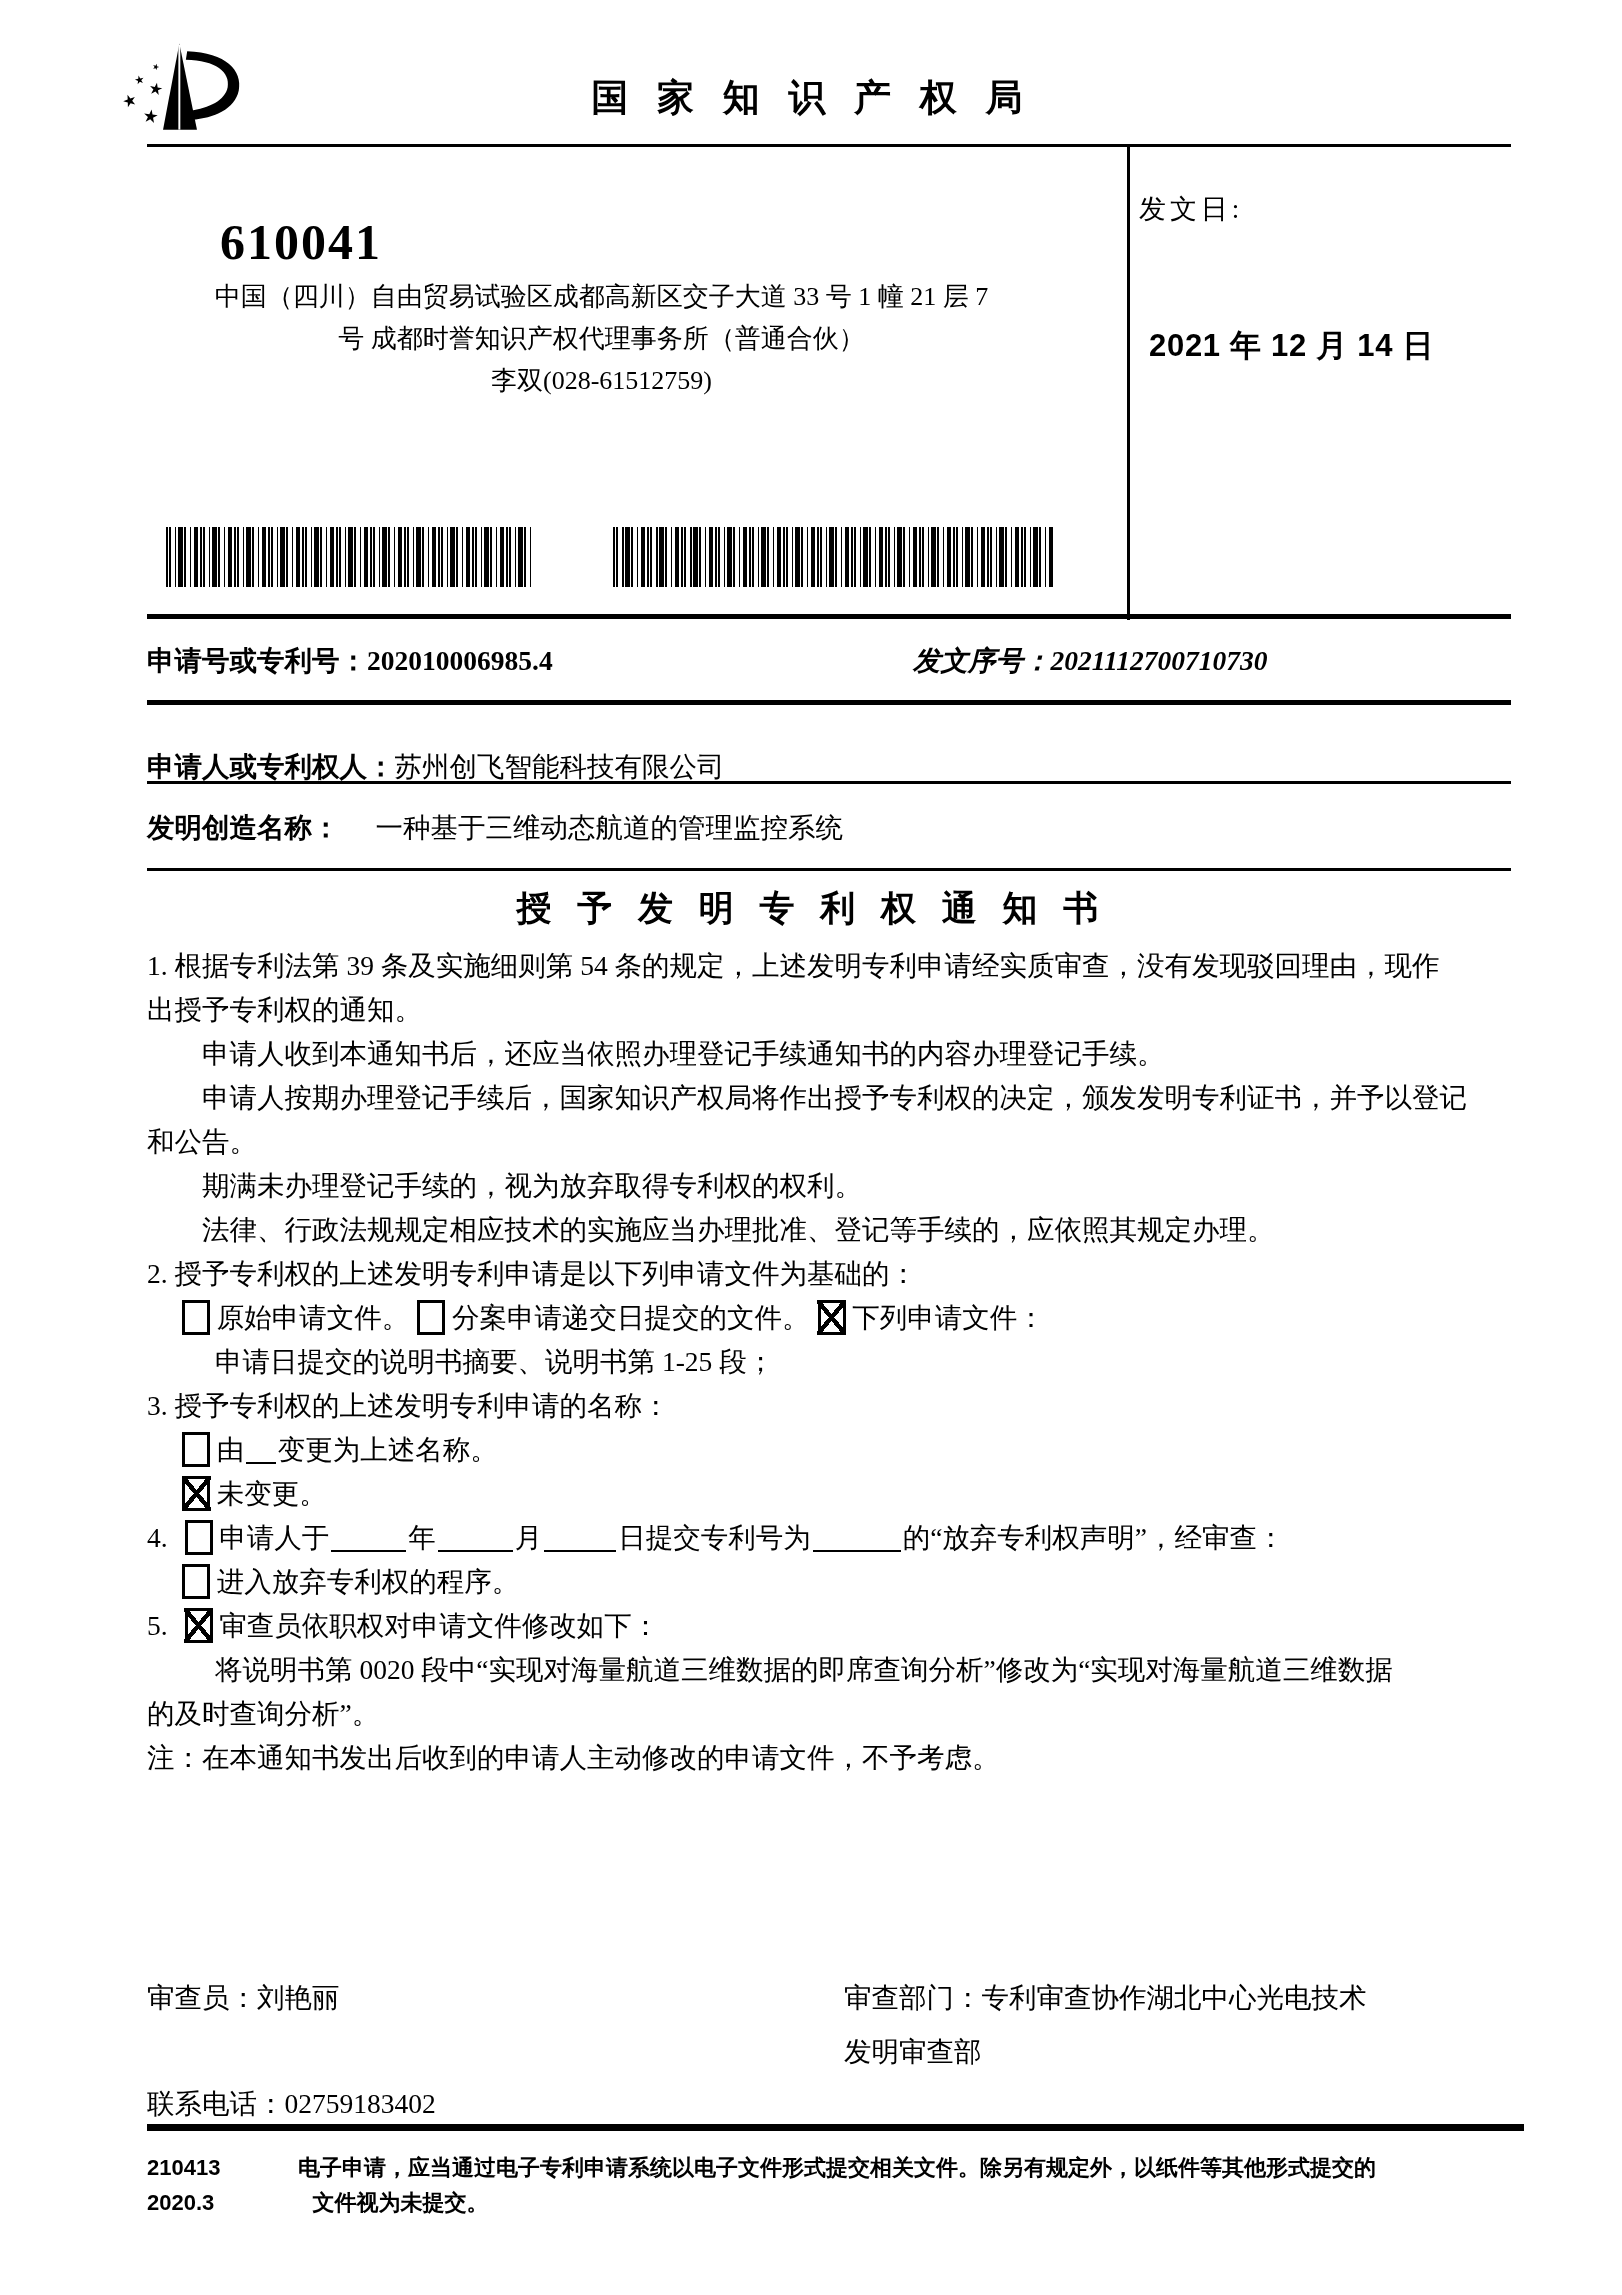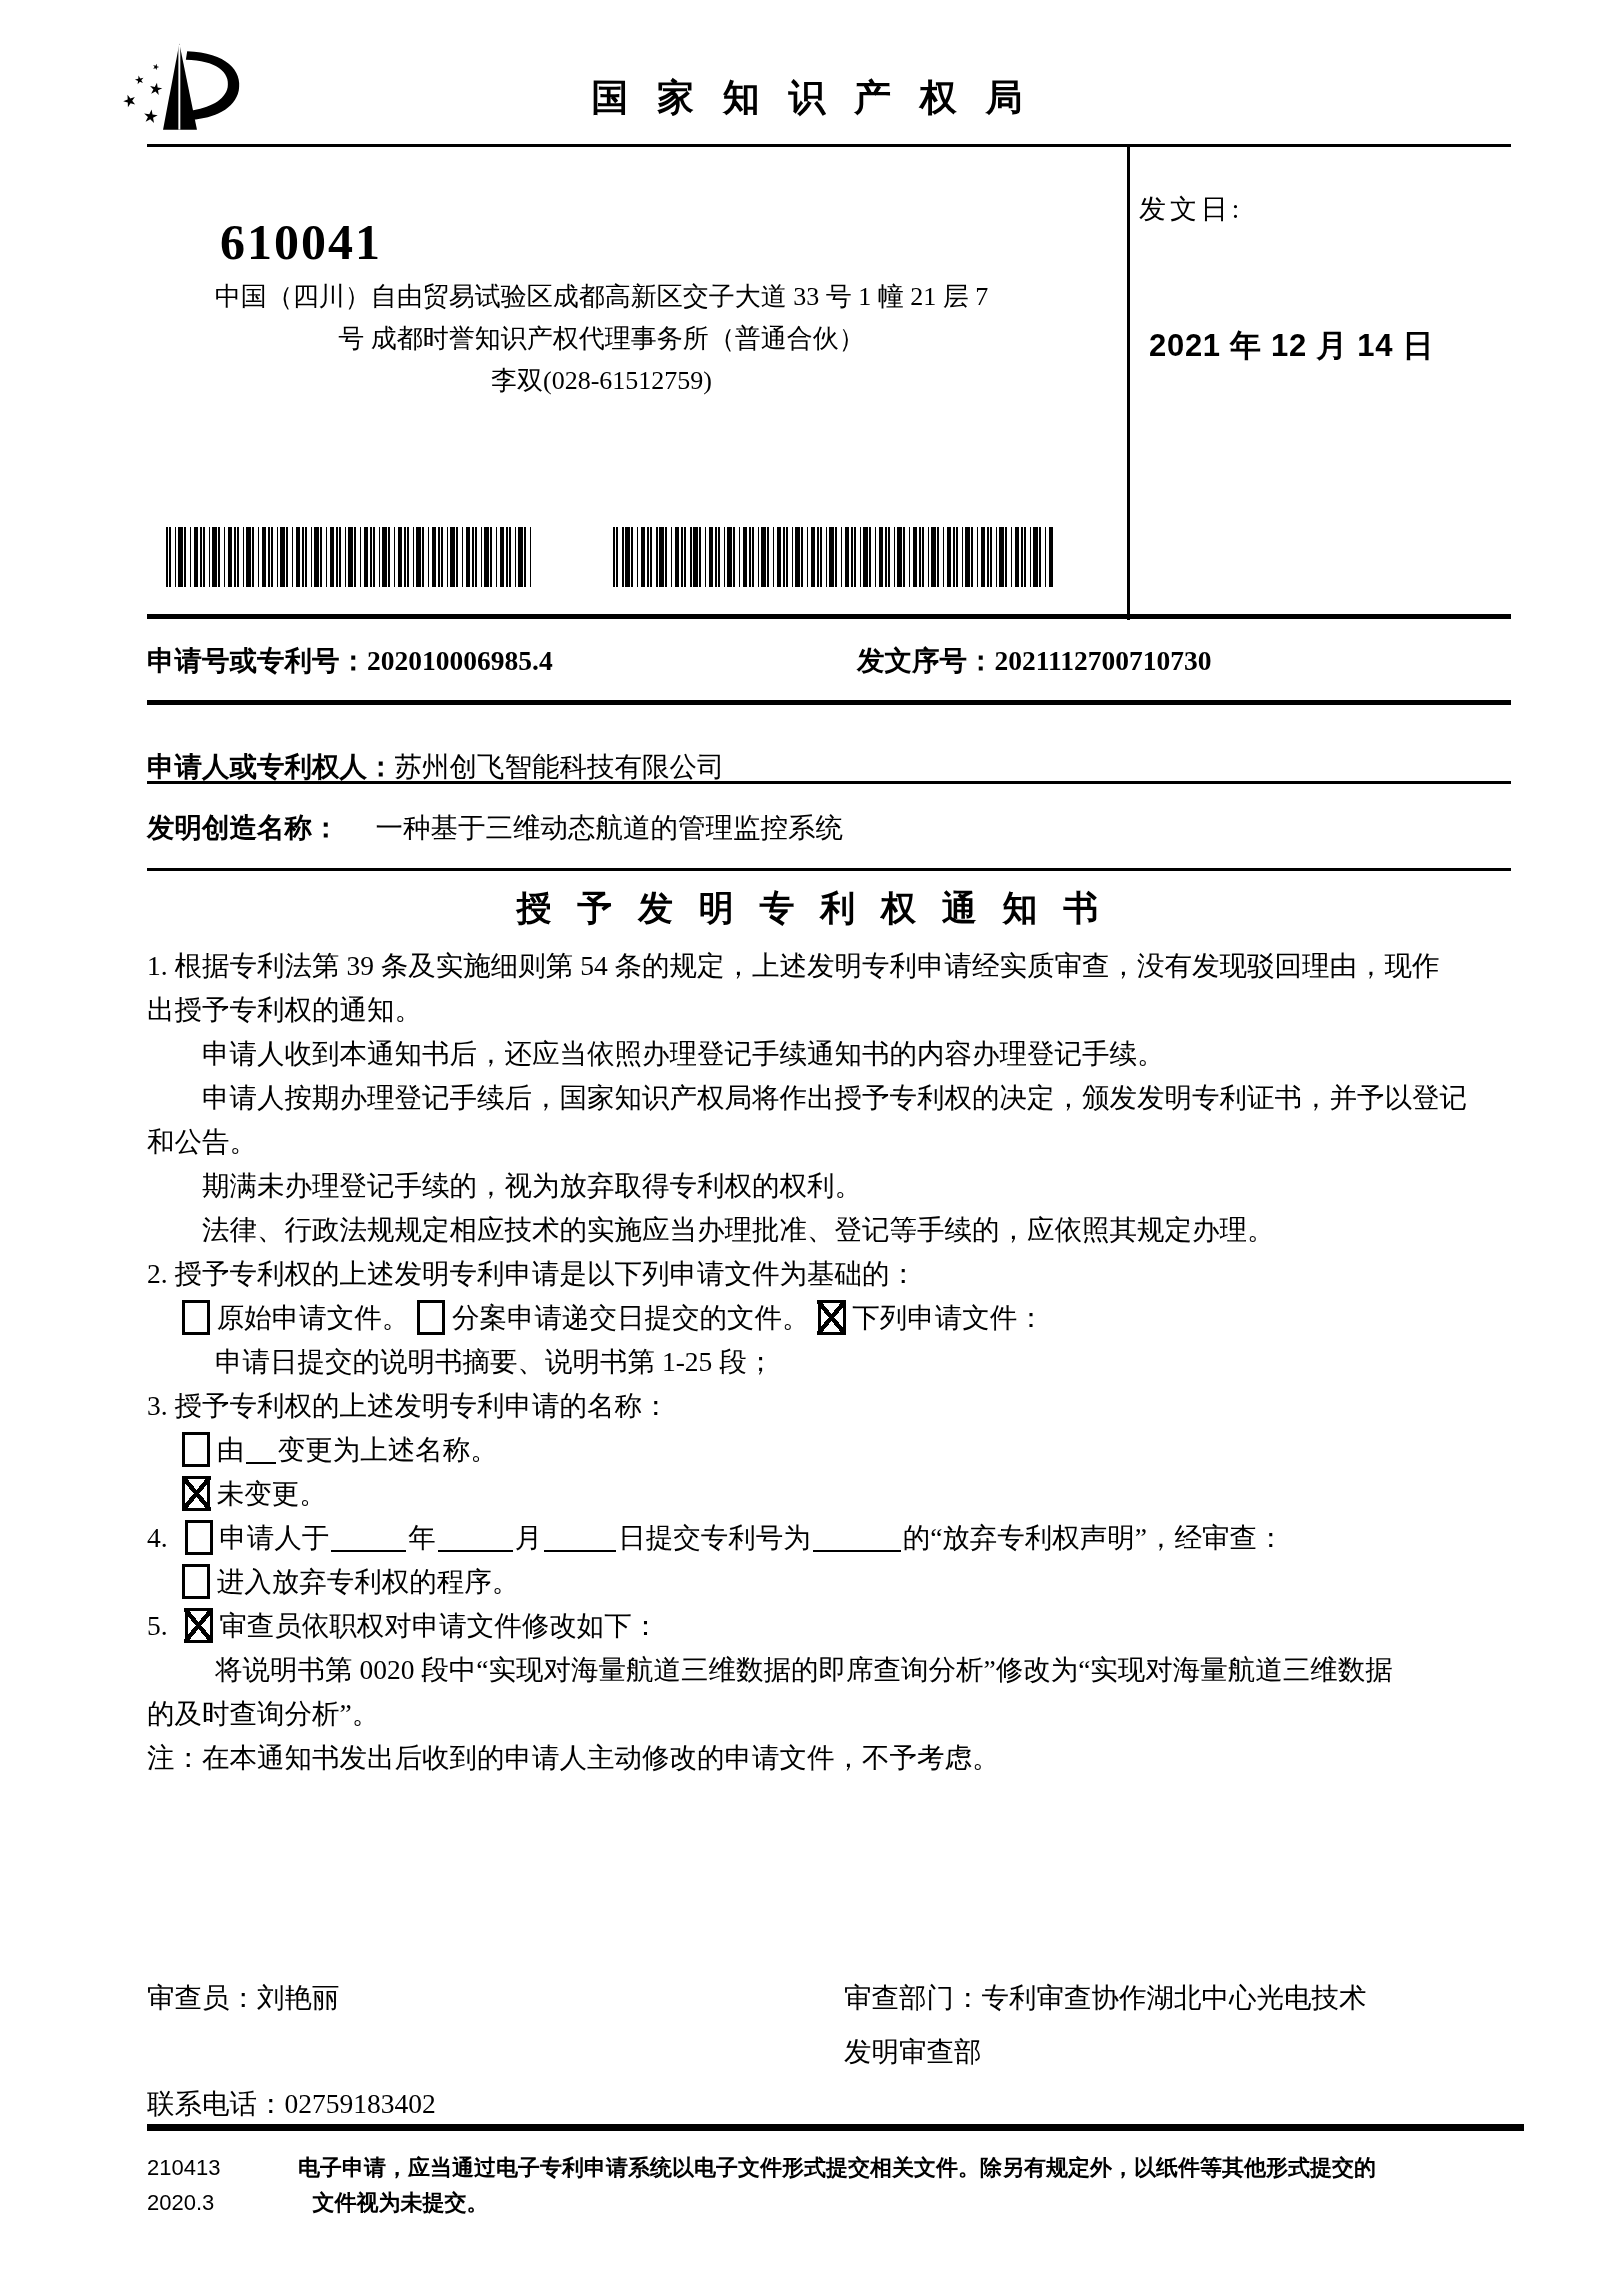--- a/index.html
+++ b/index.html
@@ -30,21 +30,21 @@
     background:repeating-linear-gradient(90deg,
       #000 0 2px,#fff 2px 3.3px,#000 3.3px 5.2px,#fff 5.2px 9.2px,#000 9.2px 10.5px,#fff 10.5px 12.4px,
       #000 12.4px 17px,#fff 17px 18.3px,#000 18.3px 20px,#fff 20px 23.6px,#000 23.6px 25px,#fff 25px 28px,
       #000 28px 32px,#fff 32px 34px);}
   .barcode1{left:166px;width:368px;}
   .barcode2{left:613px;width:440px;}
   .hr2{left:147px;top:614px;width:1364px;height:4.6px;}
   
   .row{position:absolute;left:147px;width:1377px;font-size:27.5px;white-space:nowrap;}
   .row1{top:643px;font-weight:bold;}
-  .row1 .serial{position:absolute;left:710px;top:0;}
+  .row1 .serial{position:absolute;left:766px;top:0;font-style:italic;}
   .hr3{left:147px;top:700px;width:1364px;height:4.6px;}
   .row2{top:749px;}
   .hr4{left:147px;top:781px;width:1364px;height:3.3px;}
   .row3{top:810px;}
   .hr5{left:147px;top:868px;width:1364px;height:3.3px;}
   .lbl{font-weight:bold;}
   .val{font-weight:normal;}
   .gap34{margin-left:36px;}
   
   .notice-title{
@@ -67,21 +67,21 @@
   .w45{width:29.4px;} .w110{width:72px;} .w115{width:75px;} .w135{width:88px;}
   
   .signoff-row{position:absolute;font-size:27.5px;white-space:nowrap;}
   .so-examiner{left:147px;top:1980px;}
   .so-dept1{left:844px;top:1980px;}
   .so-dept2{left:844px;top:2034px;}
   .so-phone{left:147px;top:2086px;}
   
   .hrf{left:147px;top:2124px;width:1377px;height:6.5px;}
   .footer-codes{position:absolute;left:147px;top:2150px;
-    font-family:"Liberation Sans",sans-serif;font-weight:normal;font-size:22px;line-height:35px;}
+    font-family:"Liberation Sans",sans-serif;font-weight:bold;font-size:22px;line-height:35px;}
   .footer-text{position:absolute;left:298px;top:2150px;width:1263px;
     font-family:"Liberation Sans",sans-serif;font-weight:bold;font-size:22px;line-height:35px;}
   .ft-indent{padding-left:14.4px;}
 </style>
 </head>
 <body>
 
 <div class="page">
 
   <svg class="logo" viewBox="0 0 250 170" xmlns="http://www.w3.org/2000/svg">

